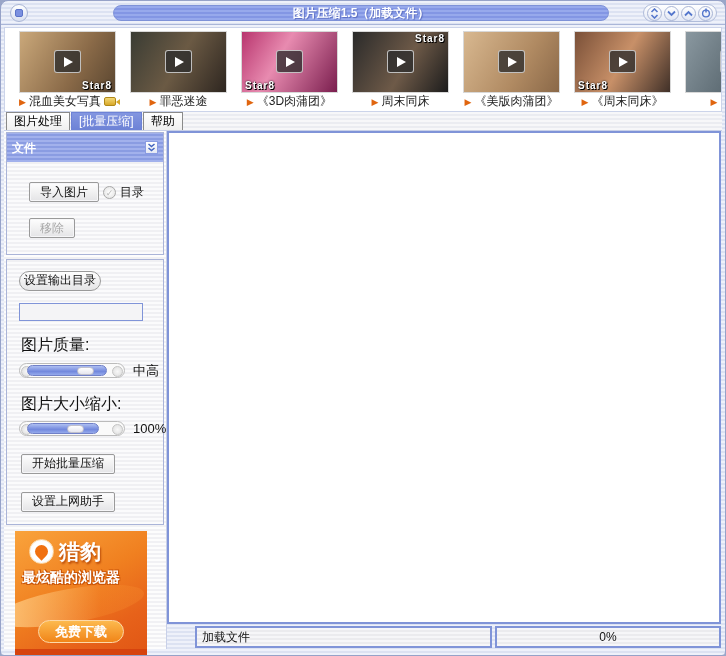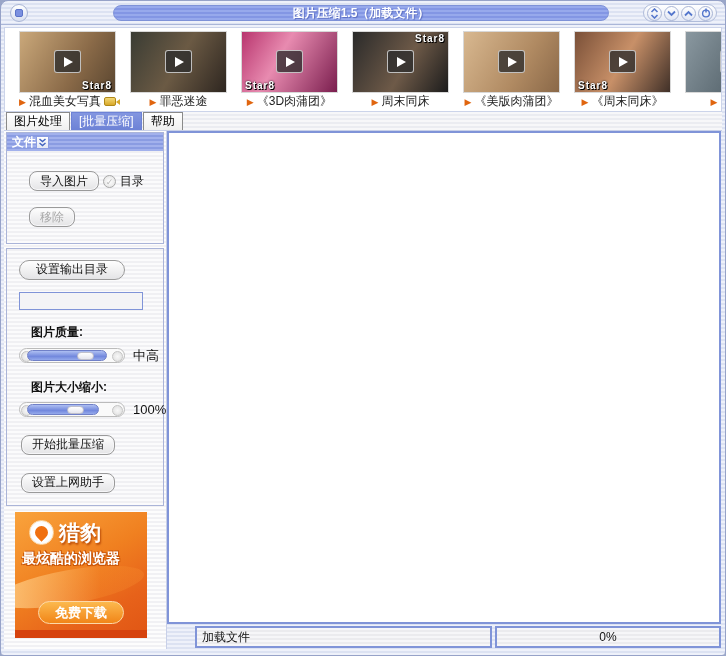--- a/index.html
+++ b/index.html
@@ -59,42 +59,42 @@
     border-bottom:none;background:linear-gradient(#ffffff,#efefef);color:#000;cursor:pointer;margin-right:1px;}
   .tab.selected{background:linear-gradient(#8396e0,#6d82d6);color:#fff;border-color:#6d82d6;}
   .tab.selected::before{content:"[";}
   .tab.selected::after{content:"]";}
 
   
   .leftpanel{position:absolute;top:130px;left:3px;width:163px;bottom:6px;
     background:repeating-linear-gradient(0deg,#fdfdfd 0 2px,#f1f1f4 2px 4px);
     border-right:1px solid #c8d0e8;padding:1px 2px;}
   .groupbox{border:1px solid #aab4d8;margin-bottom:4px;background:repeating-linear-gradient(0deg,#fbfbfc 0 2px,#f0f0f3 2px 4px);}
-  .gb-header{height:18px;background:repeating-linear-gradient(0deg,#a2b1ec 0 2px,#8a9ce2 2px 4px);
+  .gb-header{height:29px;background:repeating-linear-gradient(0deg,#a2b1ec 0 2px,#8a9ce2 2px 4px);
     color:#fff;font-size:12px;font-weight:bold;line-height:18px;padding:0 5px;
-    display:flex;align-items:center;}
+    display:flex;justify-content:space-between;align-items:center;}
   .collapse-btn{width:13px;height:13px;background:linear-gradient(#fff,#e4e8f4);border:1px solid #8a9ce2;
     display:flex;align-items:center;justify-content:center;cursor:pointer;padding:0;}
   .gb-body{padding:8px 0 10px 0;}
-  .pill-btn{display:block;height:20px;border-radius:8px;border:1px solid #9a9a9a;
+  .pill-btn{display:block;height:20px;border-radius:2px;border:1px solid #9a9a9a;
     background:linear-gradient(#fefefe,#e4e4e6);box-shadow:inset 0 0 0 1px #f6f6f8;
     font-size:12px;color:#111;cursor:pointer;padding:0 10px;}
   .pill-btn.disabled{color:#a8a8a8;cursor:default;}
   .file-row{display:flex;align-items:center;gap:4px;margin:12px 0 0 22px;}
   .radio{width:13px;height:13px;border-radius:50%;border:1px solid #a8a8a8;
     background:radial-gradient(#ffffff,#e0e0e0);color:#b8b8b8;font-size:9px;line-height:12px;
     text-align:center;cursor:pointer;}
   .radio-label{font-size:12px;color:#111;}
   .remove-row{margin:16px 0 6px 22px;}
   .settings-body{padding:10px 0 12px 12px;}
   .small-btn{height:20px;border-radius:10px;border:1px solid #9a9a9a;
-    background:linear-gradient(#fefefe,#e4e4e6);font-size:12px;color:#111;cursor:pointer;padding:0 16px;}
+    background:linear-gradient(#fefefe,#e4e4e6);font-size:12px;color:#111;cursor:pointer;padding:0 4px;}
   .out-input{display:block;margin-top:12px;width:124px;height:18px;border:1px solid #8094d8;
     background:#f4f4f6;font-size:12px;padding:0 3px;}
-  .field-label{font-size:12px;color:#111;margin:14px 0 6px 12px;font-weight:bold;}
+  .field-label{font-size:16px;color:#111;margin:14px 0 6px 2px;}
   .slider-row{display:flex;align-items:center;gap:8px;}
   .slider{position:relative;width:106px;height:15px;border-radius:8px;background:#fafafa;
     border:1px solid #bbbbbb;cursor:pointer;flex:0 0 106px;}
   .slider::before,.slider::after{content:"";position:absolute;top:2px;width:9px;height:9px;border-radius:50%;
     background:radial-gradient(#f8f8f8,#dcdcdc);border:1px solid #c4c4c4;}
   .slider::before{left:1px;}
   .slider::after{right:1px;}
   .slider-fill{position:absolute;left:7px;top:1px;height:11px;border-radius:6px;
     background:linear-gradient(#aebff2,#7288dd 60%,#95aaec);border:1px solid #7080c8;}
   .slider-fill.q{width:80px;}

